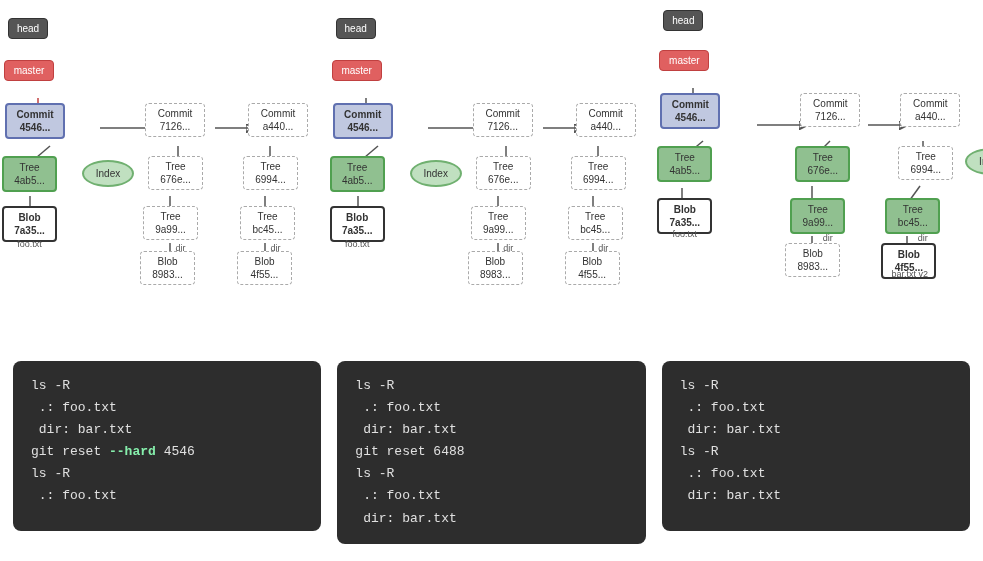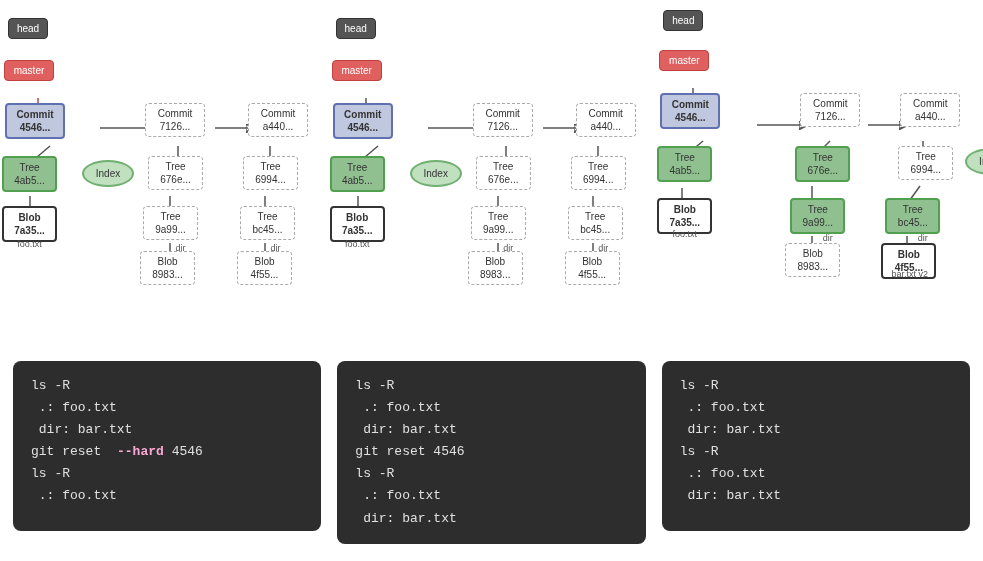--- a/index.html
+++ b/index.html
@@ -20,21 +20,21 @@
       border-radius: 8px;
       padding: 14px 18px;
       font-family: 'Courier New', monospace;
       font-size: 13px;
       color: #e0e0e0;
       line-height: 1.7;
       flex: 1;
       min-height: 170px;
     }
 
-    .terminal-area .cmd-red { color: #f9a8d4; font-weight: bold; margin-left: 8px; }
+    .terminal-area .cmd-red { color: #86efac; font-weight: bold; }
 
     
     .node {
       position: absolute;
       border-radius: 4px;
       text-align: center;
       font-size: 10px;
       line-height: 1.3;
       padding: 3px 5px;
       font-family: Arial, sans-serif;
@@ -369,21 +369,21 @@
         <div>ls -R</div>
         <div>&nbsp;.: foo.txt</div>
       </div>
     </div>
 
     <div style="flex:1; padding:5px 8px;">
       <div class="terminal-area">
         <div>ls -R</div>
         <div>&nbsp;.: foo.txt</div>
         <div>&nbsp;dir: bar.txt</div>
-        <div>git reset 4546</div>
+        <div>git reset 6488</div>
         <div>ls -R</div>
         <div>&nbsp;.: foo.txt</div>
         <div>&nbsp;dir: bar.txt</div>
       </div>
     </div>
 
     <div style="flex:1; padding:5px 8px;">
       <div class="terminal-area">
         <div>ls -R</div>
         <div>&nbsp;.: foo.txt</div>

